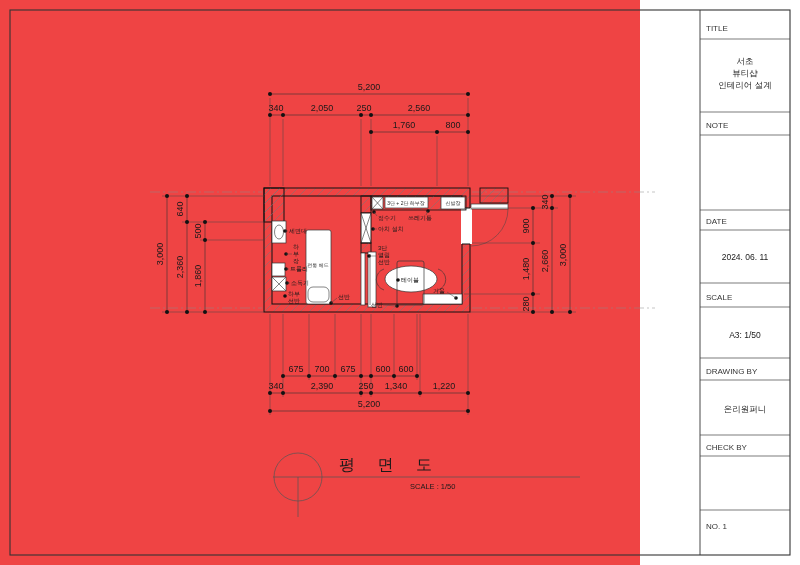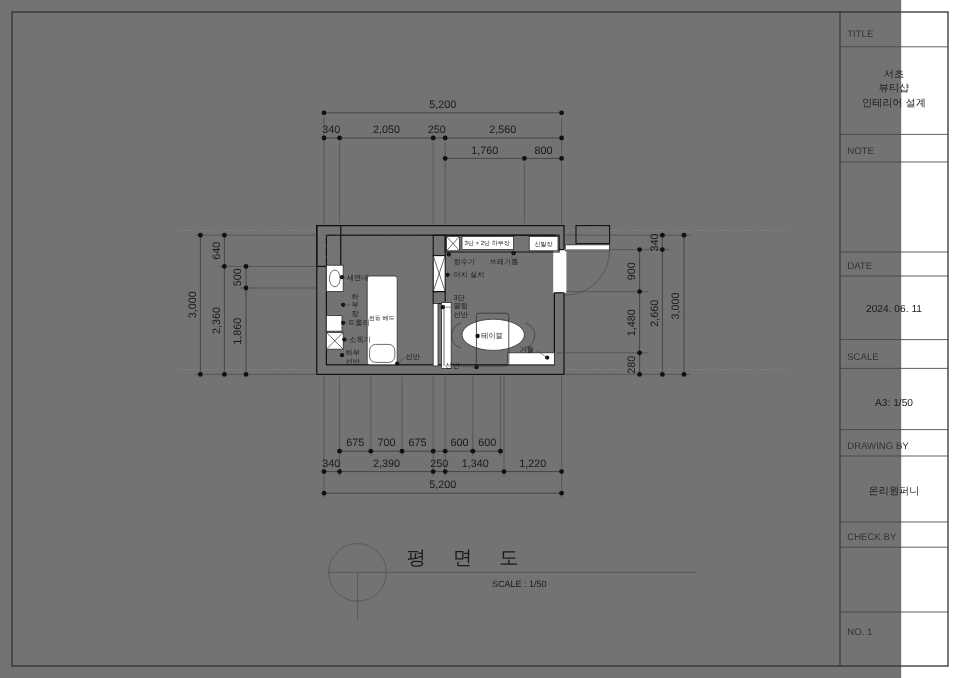--- a/index.html
+++ b/index.html
@@ -1,16 +1,16 @@
 <!DOCTYPE html>
 <html><head>
 <meta charset="utf-8">
 <style>
   html,body{margin:0;padding:0;background:#fff;}
-  .page{width:751px;height:565px;position:relative;background:#737373;font-family:"Liberation Sans",sans-serif;}
+  .page{width:640px;height:565px;position:relative;background:#ef4444;font-family:"Liberation Sans",sans-serif;}
   svg{display:block;}
   text{fill:#1a1a1a;font-family:"Liberation Sans",sans-serif;}
   .dimtext{font-size:9px;}
   .lbl{font-size:6px;}
   .lbl-s{font-size:5px;}
   .tb-head{font-size:8px;fill:#333;}
   .tb-val{font-size:8.5px;}
   .plan-title{font-size:16px;letter-spacing:9px;}
   .scalenote{font-size:7.5px;}
   .thin{stroke:#444;stroke-width:0.5;fill:none;}

